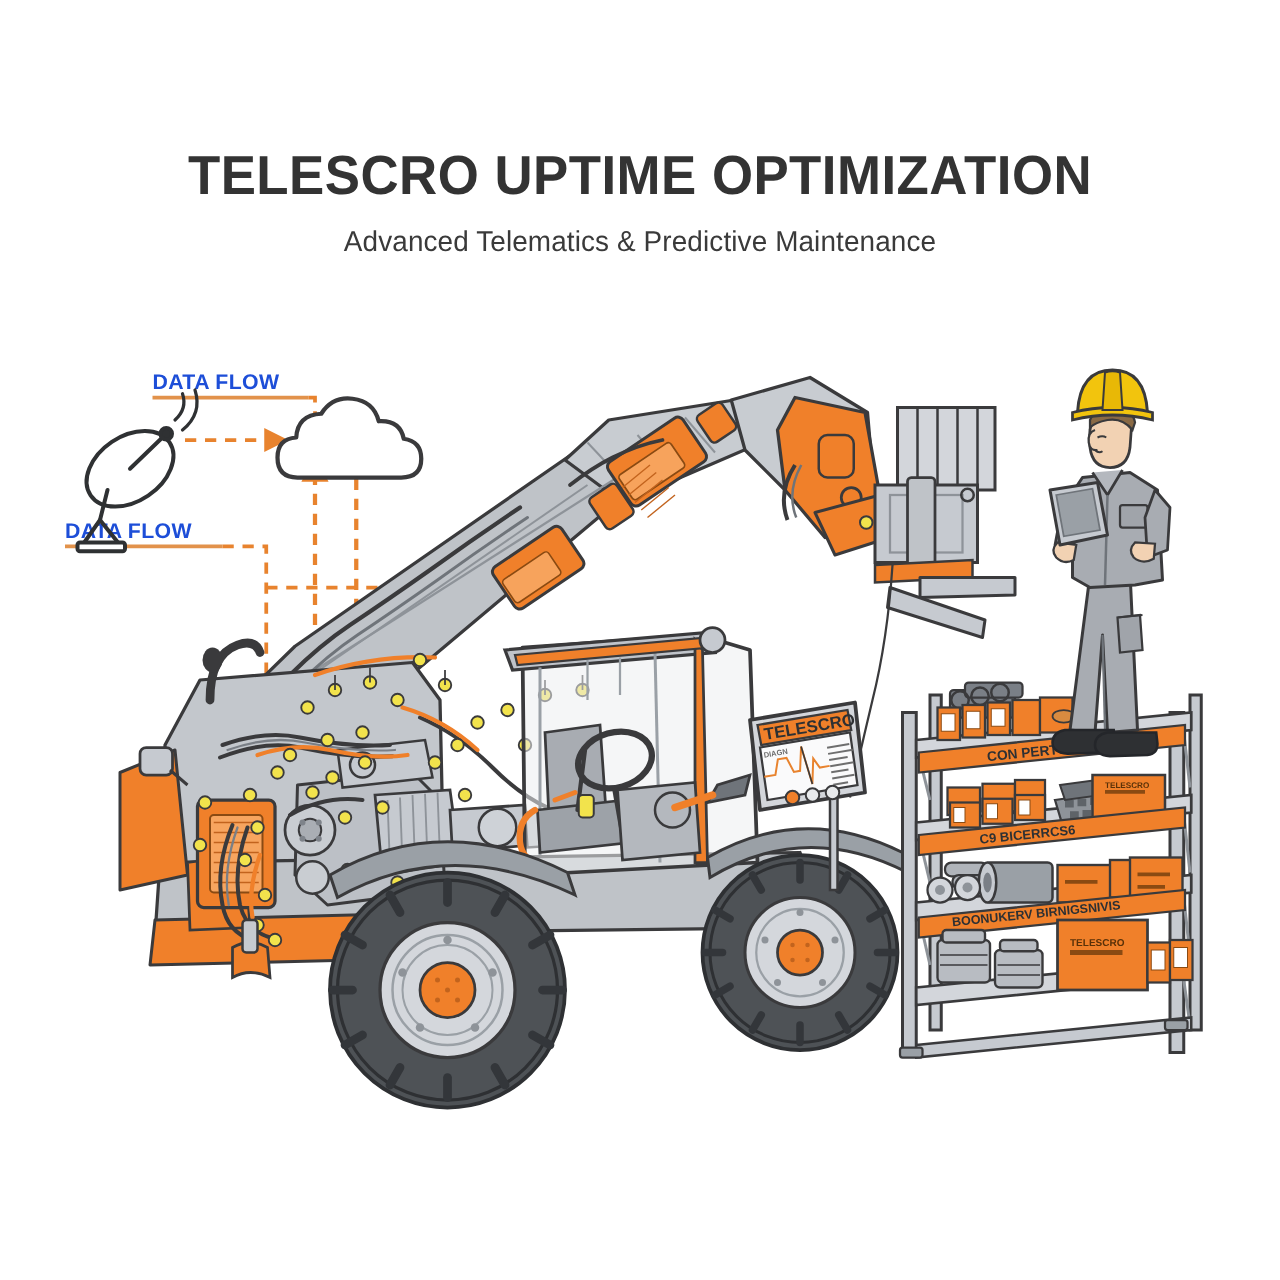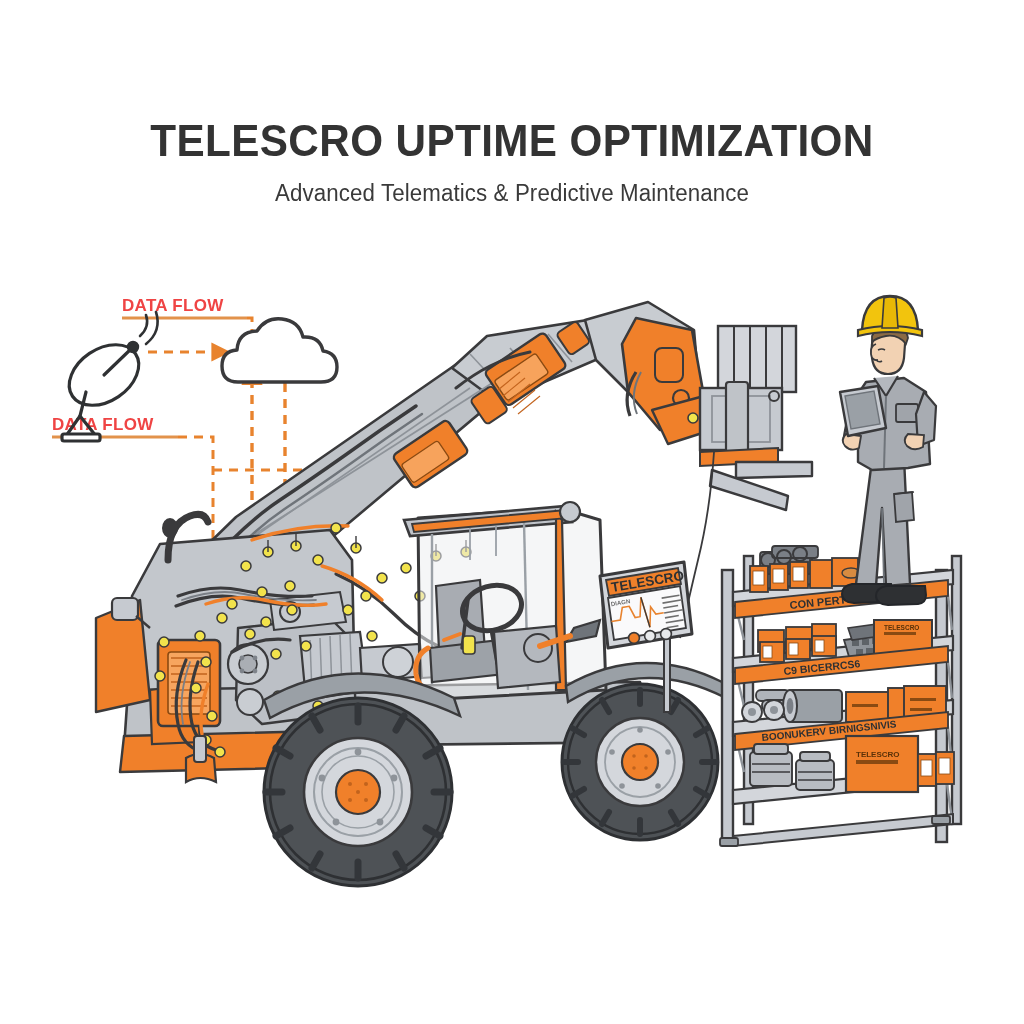--- a/index.html
+++ b/index.html
@@ -45,21 +45,21 @@
     font-weight: 400;
     color: #3a3a3a;
     letter-spacing: 0.1px;
     transform: scaleX(0.97);
   }
   .flowlabel {
     position: absolute;
     font-family: "Liberation Sans", sans-serif;
     font-weight: 700;
     font-size: 17px;
-    color: #ef4444;
+    color: #1d4ed8;
     letter-spacing: 0.3px;
     white-space: nowrap;
     text-align: right;
   }
   svg { display: block; }
   #art {
     position: absolute;
     left: 0; top: 0;
     width: 1024px; height: 1024px;
   }

